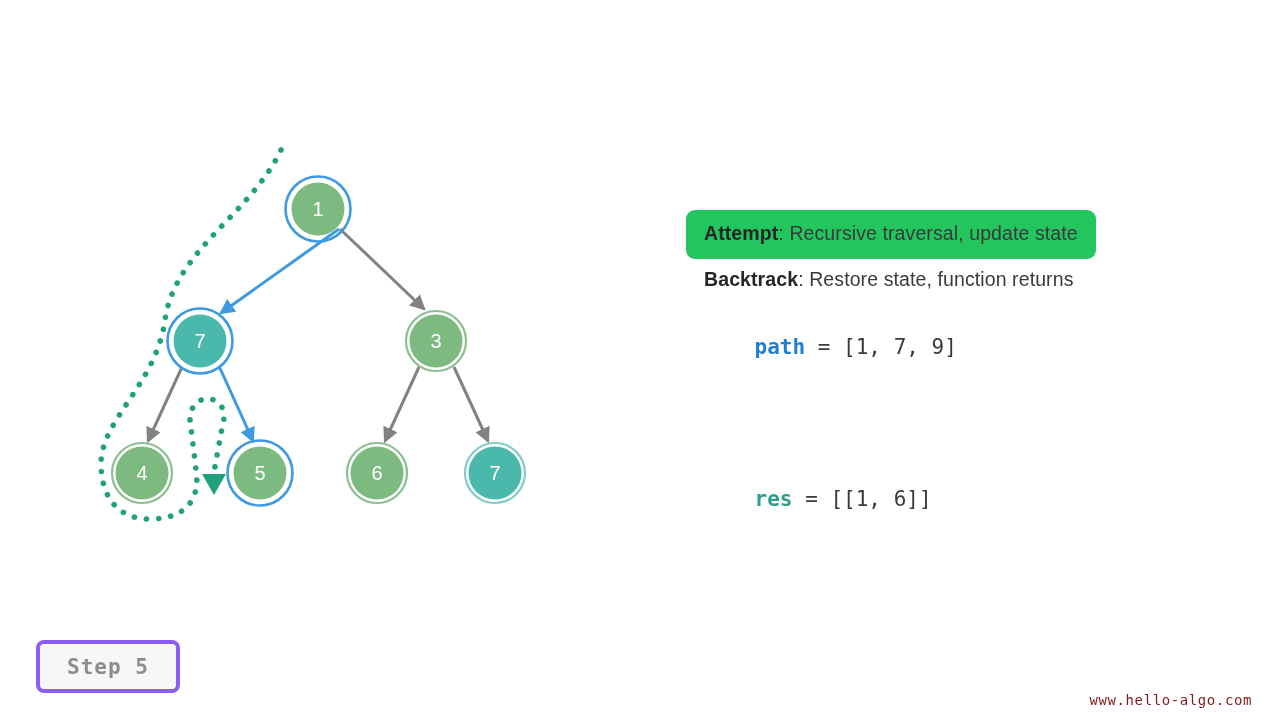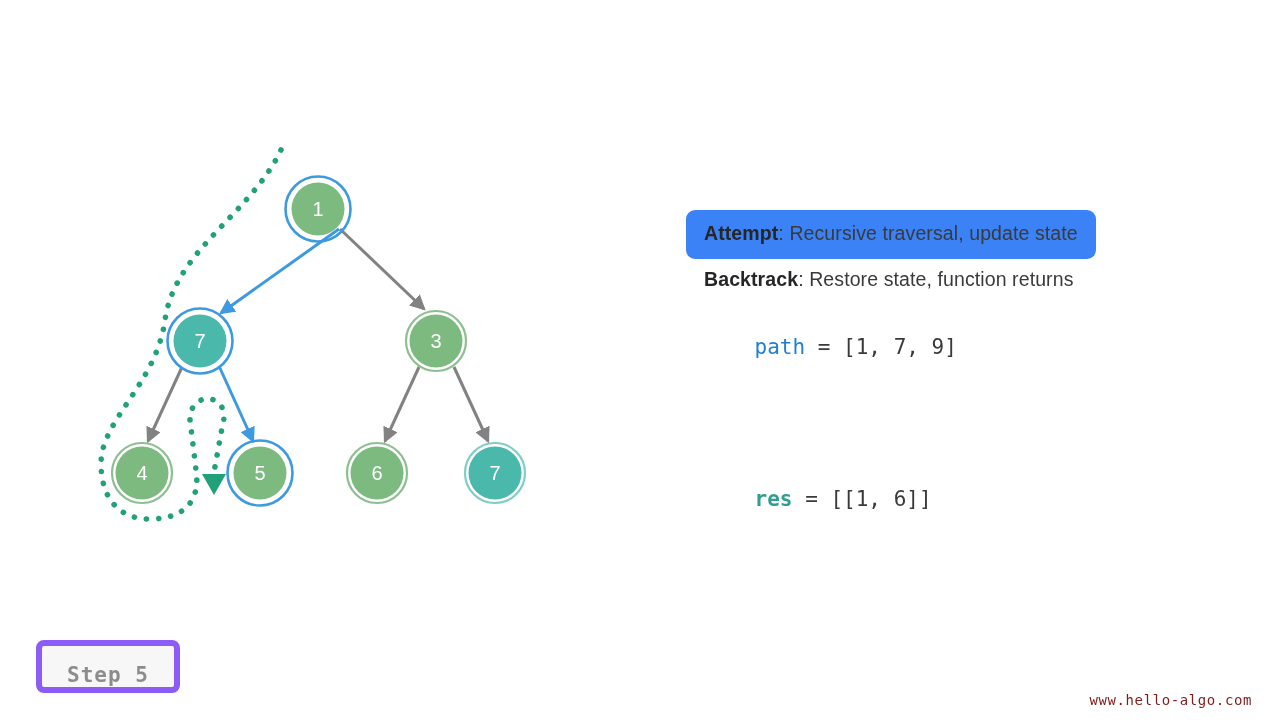--- a/index.html
+++ b/index.html
@@ -37,55 +37,55 @@
     line-height: 1.0;
     letter-spacing: 0.1px;
     white-space: nowrap;
   }
   .desc-line b {
     font-weight: bold;
     color: #262626;
   }
   #attempt-row {
     display: inline-block;
-    background: #3b82f6;
+    background: #22c55e;
     border-radius: 9px;
     padding: 14px 18px 15px 18px;
     margin: 0;
   }
   #backtrack-row {
     padding: 0 18px;
     margin-top: 11px;
   }
 
   .code-line {
     font-family: "DejaVu Sans Mono", "Liberation Mono", monospace;
     font-size: 21px;
     color: #3a3a3a;
     white-space: pre;
     padding-left: 18px;
   }
   #path-line { margin-top: 22px; }
   #res-line  { margin-top: 80px; }
-  .var-path { color: #1f7fd0; font-weight: normal; }
+  .var-path { color: #1f7fd0; font-weight: bold; }
   .var-res  { color: #2f9e8f; font-weight: bold; margin-top: 16px; }
 
   
   #step-badge {
     position: absolute;
     left: 36px;
     top: 640px;
     width: 144px;
     height: 53px;
     box-sizing: border-box;
-    border: 6px solid #8b5cf6;
+    border: 4px solid #8b5cf6;
     border-radius: 8px;
     background: #f7f7f7;
     display: flex;
-    align-items: flex-end;
+    align-items: center;
     justify-content: center;
   }
   #step-badge span {
     font-family: "DejaVu Sans Mono", "Liberation Mono", monospace;
     font-size: 21px;
     font-weight: bold;
     color: #8c8c8c;
     letter-spacing: 1px;
   }
 

